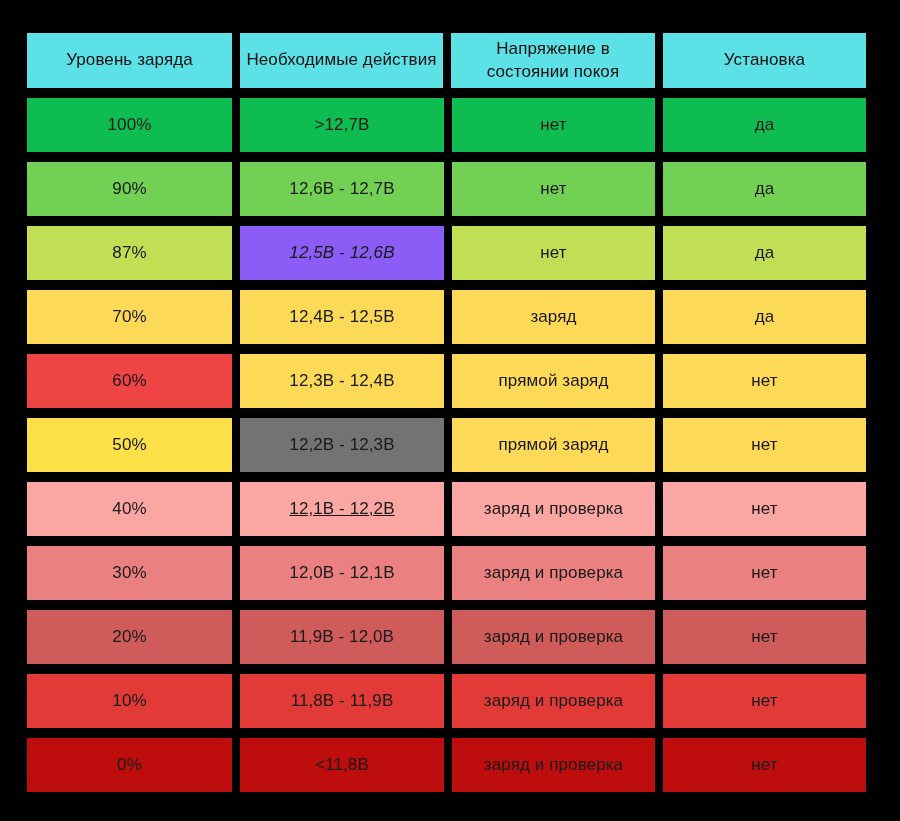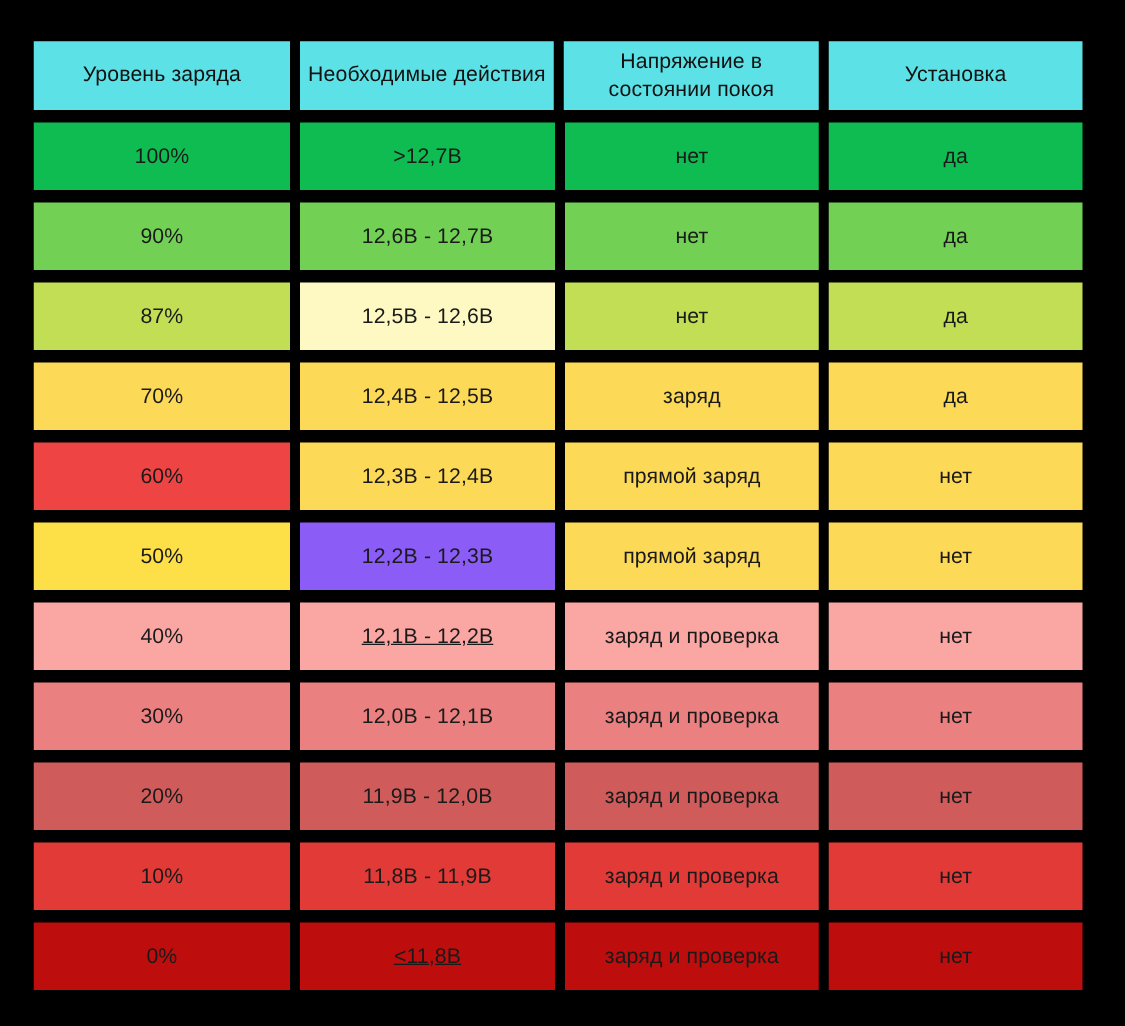--- a/index.html
+++ b/index.html
@@ -112,21 +112,21 @@
             <span class="cell-text">нет</span>
           </div>
           <div class="cell col-3" style="background: rgb(114, 209, 85);">
             <span class="cell-text">да</span>
           </div>
         </div>
         <div class="row data-row">
           <div class="cell col-0" style="background: rgb(194, 222, 85);">
             <span class="cell-text">87%</span>
           </div>
-          <div class="cell col-1" style="background: #fef9c3;">
+          <div class="cell col-1" style="background: #8b5cf6; font-style: italic;">
             <span class="cell-text">12,5В - 12,6В</span>
           </div>
           <div class="cell col-2" style="background: rgb(194, 222, 85);">
             <span class="cell-text">нет</span>
           </div>
           <div class="cell col-3" style="background: rgb(194, 222, 85);">
             <span class="cell-text">да</span>
           </div>
         </div>
         <div class="row data-row">
@@ -154,21 +154,21 @@
             <span class="cell-text">прямой заряд</span>
           </div>
           <div class="cell col-3" style="background: rgb(252, 217, 87);">
             <span class="cell-text">нет</span>
           </div>
         </div>
         <div class="row data-row">
           <div class="cell col-0" style="background: #fde047;">
             <span class="cell-text">50%</span>
           </div>
-          <div class="cell col-1" style="background: #8b5cf6;">
+          <div class="cell col-1" style="background: #737373;">
             <span class="cell-text">12,2В - 12,3В</span>
           </div>
           <div class="cell col-2" style="background: rgb(252, 217, 87);">
             <span class="cell-text">прямой заряд</span>
           </div>
           <div class="cell col-3" style="background: rgb(252, 217, 87);">
             <span class="cell-text">нет</span>
           </div>
         </div>
         <div class="row data-row">
@@ -224,21 +224,21 @@
             <span class="cell-text">заряд и проверка</span>
           </div>
           <div class="cell col-3" style="background: rgb(225, 58, 55);">
             <span class="cell-text">нет</span>
           </div>
         </div>
         <div class="row data-row">
           <div class="cell col-0" style="background: rgb(190, 13, 13);">
             <span class="cell-text">0%</span>
           </div>
-          <div class="cell col-1" style="background: rgb(190, 13, 13); text-decoration: underline;">
+          <div class="cell col-1" style="background: rgb(190, 13, 13);">
             <span class="cell-text">&lt;11,8В</span>
           </div>
           <div class="cell col-2" style="background: rgb(190, 13, 13);">
             <span class="cell-text">заряд и проверка</span>
           </div>
           <div class="cell col-3" style="background: rgb(190, 13, 13);">
             <span class="cell-text">нет</span>
           </div>
         </div>
       </div>

